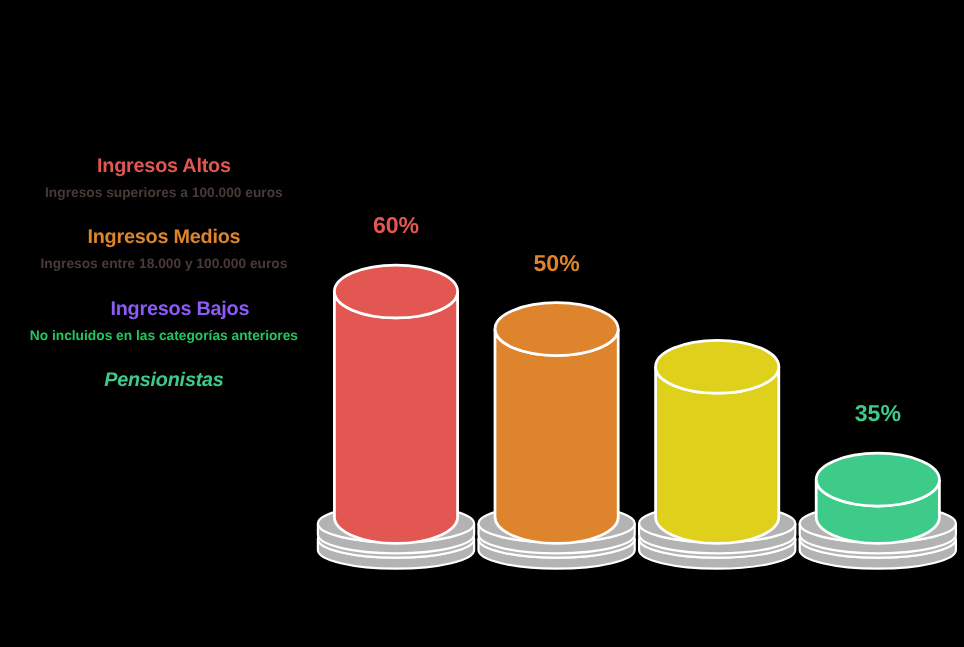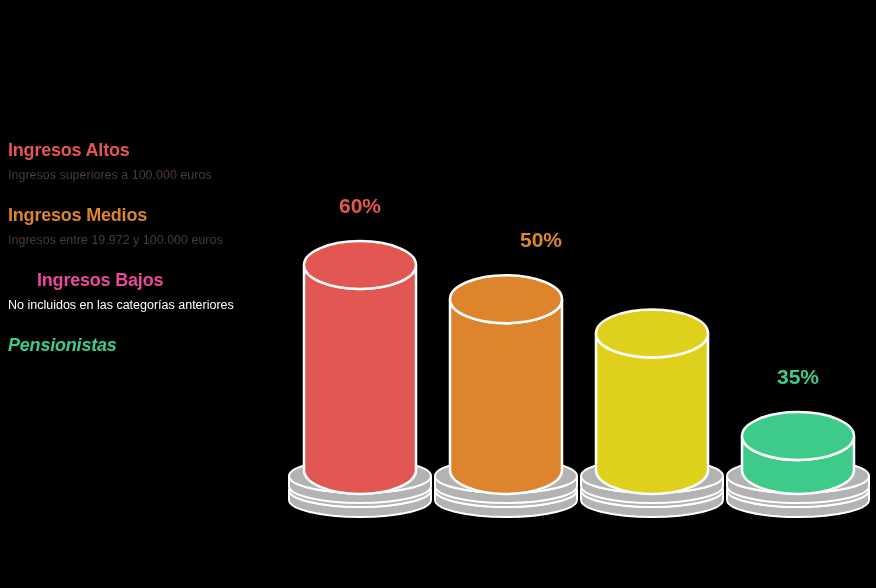--- a/index.html
+++ b/index.html
@@ -18,39 +18,39 @@
     position: absolute;
     inset: 0;
     width: 876px;
     height: 588px;
     background: #000000;
   }
 
   
   #legend {
     position: absolute;
-    left: 8px;
+    left: 18px;
     top: 138px;
     width: 262px;
-    text-align: left;
+    text-align: center;
   }
   .legend-item {
     margin-bottom: 16px;
   }
   .legend-title {
     font-size: 18px;
     font-weight: bold;
     letter-spacing: -0.2px;
     line-height: 24px;
     margin: 0 0 5px 0;
     display: block;
   }
   .legend-desc {
     font-size: 12.5px;
-    font-weight: normal;
+    font-weight: bold;
     line-height: 17px;
     color: #4a3a37;
     display: block;
     margin: 0;
   }
   .li-0 { margin-bottom: 19px; }
   .li-1 { margin-bottom: 19px; }
   .li-2 { margin-bottom: 19px; }
 
   
@@ -88,26 +88,26 @@
 
   <div id="legend">
 
     <div class="legend-item li-0">
       <span class="legend-title" style="color: rgb(227, 87, 82);">Ingresos Altos</span>
       <span class="legend-desc" style="color: rgb(74, 58, 55);">Ingresos superiores a 100.000 euros</span>
     </div>
 
     <div class="legend-item li-1">
       <span class="legend-title" style="color: rgb(221, 132, 44);">Ingresos Medios</span>
-      <span class="legend-desc" style="color: rgb(74, 58, 55);">Ingresos entre 19.972 y 100.000 euros</span>
+      <span class="legend-desc" style="color: rgb(74, 58, 55);">Ingresos entre 18.000 y 100.000 euros</span>
     </div>
 
     <div class="legend-item li-2">
-      <span class="legend-title" style="color: #ec4899; padding-left: 29px;">Ingresos Bajos</span>
-      <span class="legend-desc" style="color: #ffffff;">No incluidos en las categorías anteriores</span>
+      <span class="legend-title" style="color: #8b5cf6; padding-left: 29px;">Ingresos Bajos</span>
+      <span class="legend-desc" style="color: #22c55e;">No incluidos en las categorías anteriores</span>
     </div>
 
     <div class="legend-item li-3">
       <span class="legend-title" style="color: rgb(62, 203, 138); font-style: italic;">Pensionistas</span>
     </div>
 
   </div>
 
   <div id="chart">
       <div class="bar-group" style="left: 304px; width: 112px; height: 588px; bottom: 0px;">
@@ -119,21 +119,21 @@
           </g>
           <g>
             <path d="M 4 476 L 4 486 A 71 17 0 0 0 146 486 L 146 476 A 71 17 0 0 1 4 476 Z" fill="#b3b3b3" stroke="#ffffff" stroke-width="2"></path>
             <ellipse cx="75" cy="476" rx="71" ry="17" fill="#b3b3b3" stroke="#ffffff" stroke-width="2"></ellipse>
           </g>
           <path d="M 19 265 L 19 470 A 56 24 0 0 0 131 470 L 131 265 A 56 24 0 0 1 19 265 Z" fill="#e35752" stroke="#ffffff" stroke-width="2.5"></path>
           <ellipse cx="75" cy="265" rx="56" ry="24" fill="#e35752" stroke="#ffffff" stroke-width="2.5"></ellipse>
         </svg>
       </div>
       <div class="bar-group" style="left: 450px; width: 112px; height: 588px; bottom: 0px;">
-        <div class="pct-label" style="color: rgb(221, 132, 44); top: 227.2px; text-align: right;">50%</div>
+        <div class="pct-label" style="color: rgb(221, 132, 44); top: 227.2px;">50%</div>
         <svg class="cyl-svg" width="150" height="588" viewBox="0 0 150 588" style="left: -19px;">
           <g>
             <path d="M 4 490 L 4 500 A 71 17 0 0 0 146 500 L 146 490 A 71 17 0 0 1 4 490 Z" fill="#b3b3b3" stroke="#ffffff" stroke-width="2"></path>
             <ellipse cx="75" cy="490" rx="71" ry="17" fill="#b3b3b3" stroke="#ffffff" stroke-width="2"></ellipse>
           </g>
           <g>
             <path d="M 4 476 L 4 486 A 71 17 0 0 0 146 486 L 146 476 A 71 17 0 0 1 4 476 Z" fill="#b3b3b3" stroke="#ffffff" stroke-width="2"></path>
             <ellipse cx="75" cy="476" rx="71" ry="17" fill="#b3b3b3" stroke="#ffffff" stroke-width="2"></ellipse>
           </g>
           <path d="M 19 299.2 L 19 470 A 56 24 0 0 0 131 470 L 131 299.2 A 56 24 0 0 1 19 299.2 Z" fill="#dd842c" stroke="#ffffff" stroke-width="2.5"></path>

